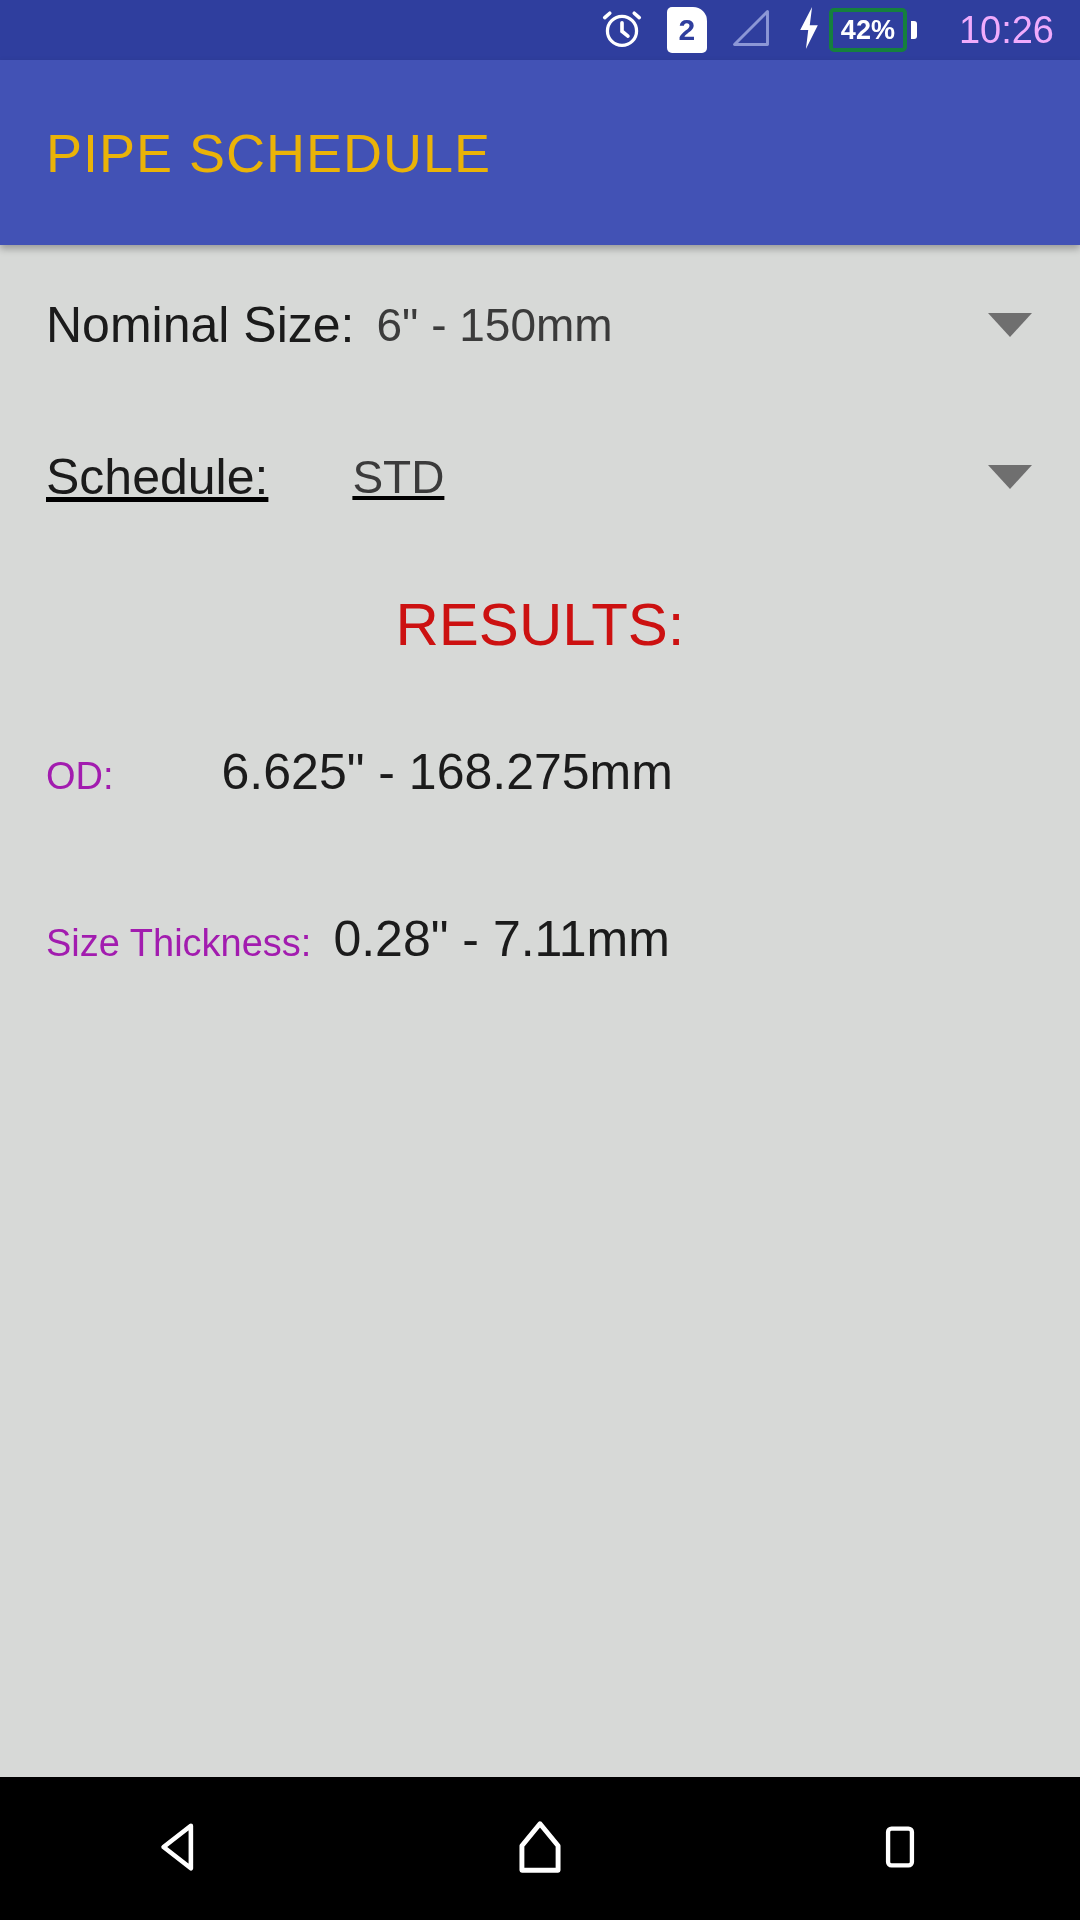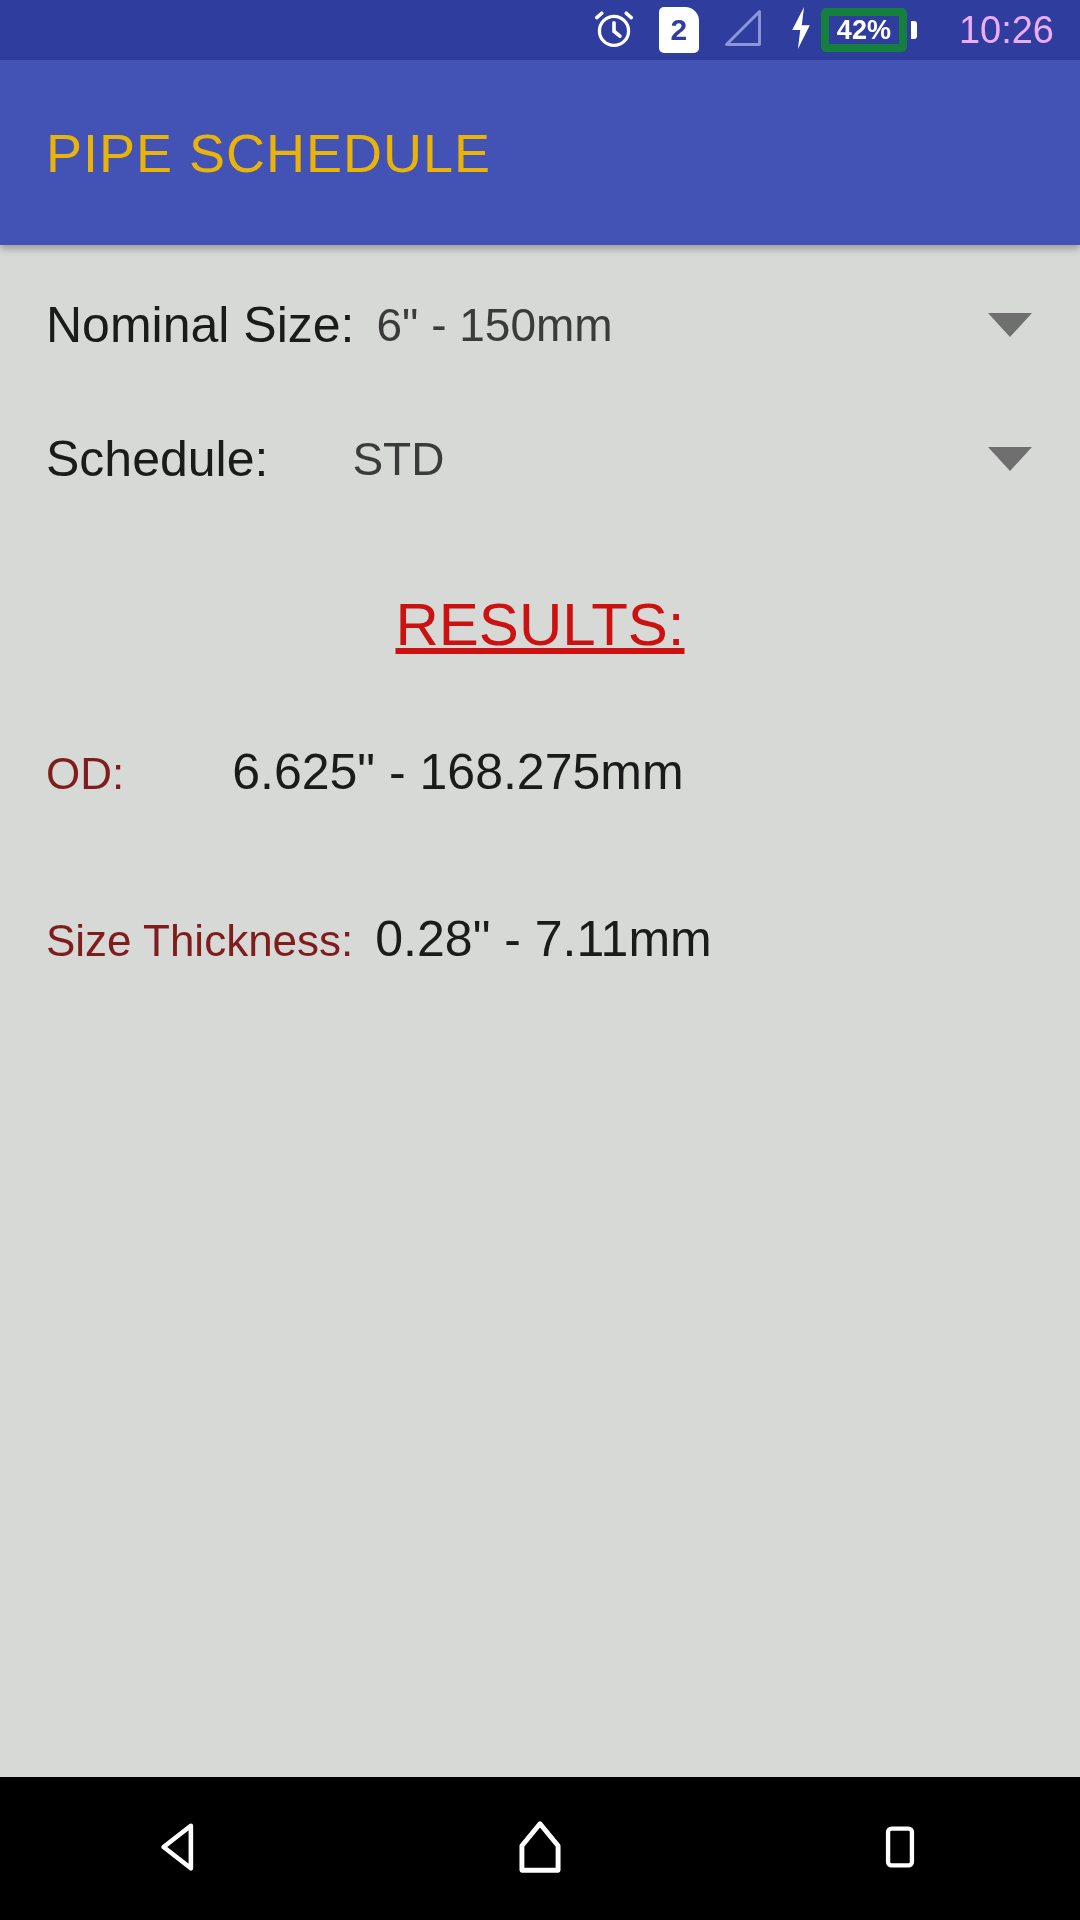--- a/index.html
+++ b/index.html
@@ -25,21 +25,21 @@
     width:40px; height:46px; background:#ffffff;
     border-radius:5px 14px 5px 5px;
     color:#2f3e9e; font-size:30px; font-weight:bold;
     display:flex; align-items:center; justify-content:center;
     line-height:1;
   }
   .batt{
     display:flex; align-items:center; gap:6px;
   }
   .batt-body{
-    border:8px solid #15803d; border-radius:5px;
+    border:4px solid #15803d; border-radius:5px;
     height:44px; padding:0 8px;
     display:flex; align-items:center; justify-content:center;
   }
   .batt-body span{ color:#fff; font-size:27px; font-weight:bold; line-height:1; }
   .batt-cap{ width:6px; height:18px; background:#fff; border-radius:0 3px 3px 0; margin-left:-2px;}
   #clock{
     color:#f0abfc; font-size:38px; font-weight:400;
     margin-left:20px; letter-spacing:0px; line-height:1;
   }
 
@@ -77,38 +77,38 @@
     position:absolute; right:0;
     width:0; height:0;
     border-left:22px solid transparent;
     border-right:22px solid transparent;
     border-top:24px solid #6f6f6f;
   }
 
   #results-title{
     position:absolute; left:0; width:1080px;
     text-align:center;
-    font-size:60px; color:#cc1111; font-weight:400;text-decoration:underline;
+    font-size:60px; color:#cc1111; font-weight:400;
   }
 
   .result-row{
     position:absolute; left:0; width:1080px;
     display:flex; align-items:baseline;
     padding-left:46px;
     white-space:nowrap;
   }
-  .result-label{ font-size:44px; color:#7f1d1d; }
+  .result-label{ font-size:38px; color:#a21caf; }
   .result-value{ font-size:50px; color:#1b1b1b; }
 
   
   #row-nominal{ top:40px; height:80px; }
   #row-nominal .spinner-value{ margin-left:22px; }
   #row-nominal .caret{ top:28px; right:48px; }
 
-  #row-schedule{ top:174px; height:80px; }
+  #row-schedule{ top:192px; height:80px;text-decoration:underline; }
   #row-schedule .spinner-value{ margin-left:84px;text-align:right; }
   #row-schedule .caret{ top:28px; right:48px; }
 
   #results-title{ top:345px; }
 
   #row-od{ top:498px; }
   #row-od .result-value{ margin-left:108px; }
 
   #row-wall{ top:665px; }
   #row-wall .result-value{ margin-left:22px; }

